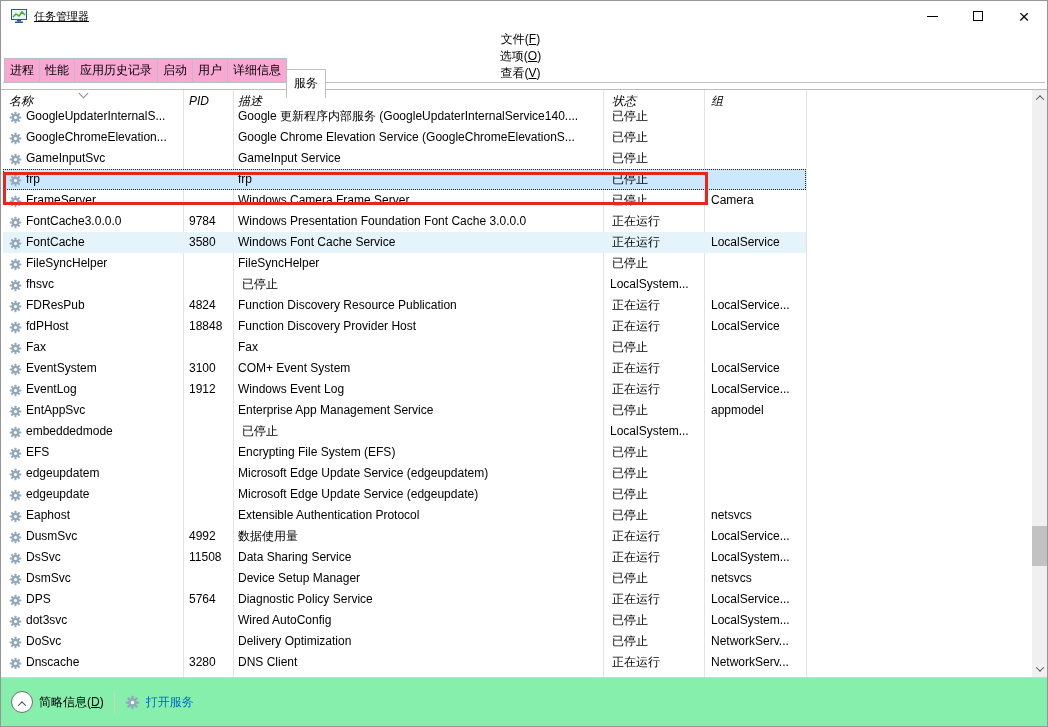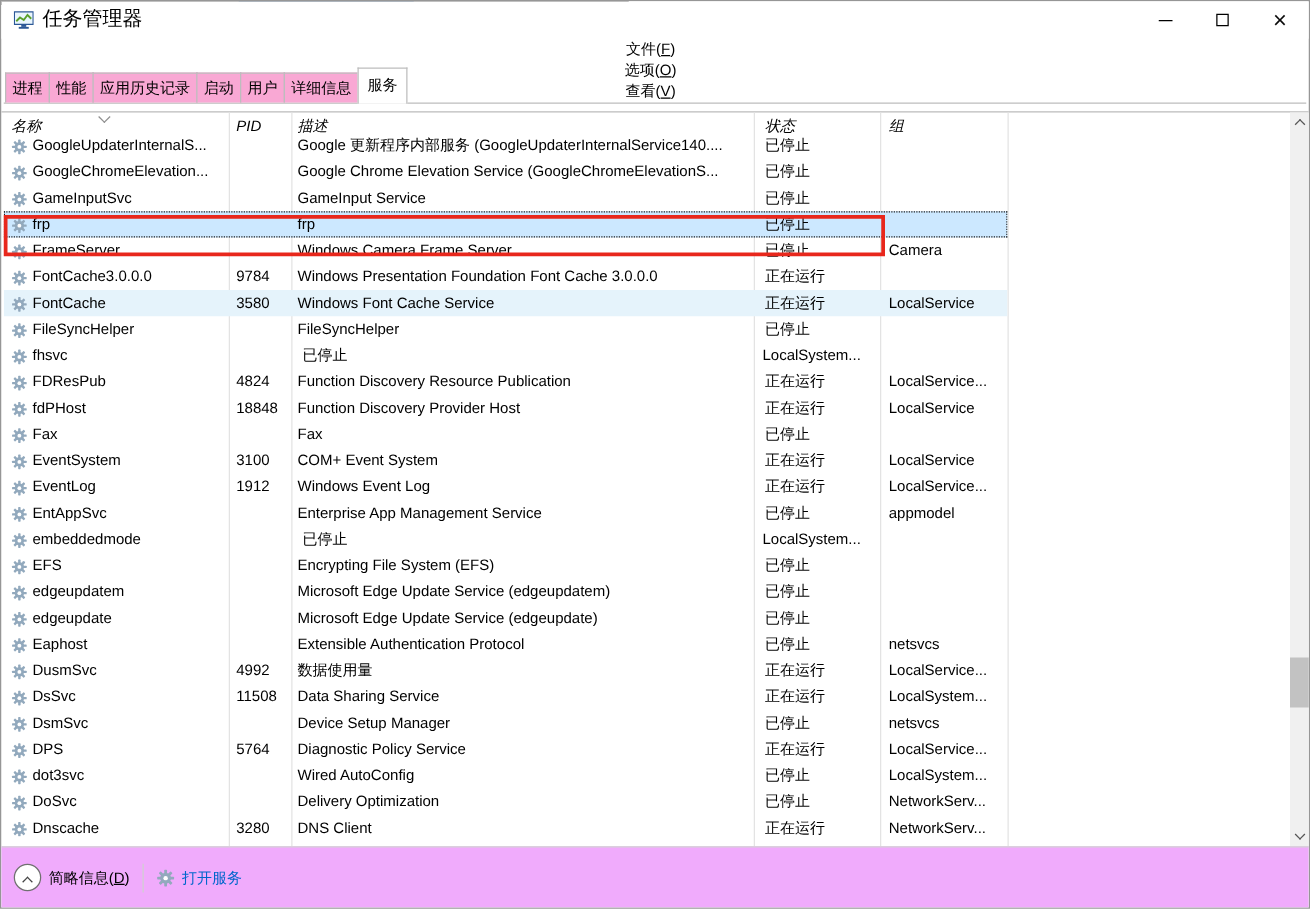--- a/index.html
+++ b/index.html
@@ -7,37 +7,37 @@
   body{background:#888;font-family:"Liberation Sans","DejaVu Sans",sans-serif;font-size:12px;color:#000;}
   .window{position:relative;width:1048px;height:727px;background:#fff;border:1px solid #969696;overflow:hidden;}
 
   
   .artifact{position:absolute;left:0;top:0;width:502px;height:3px;background:#141414;}
   .artifact .blue{position:absolute;left:190px;top:0;width:140px;height:3px;background:#24415f;}
 
   
   .titlebar{position:absolute;left:0;top:0;right:0;height:30px;background:#fff;}
   .app-icon{position:absolute;left:10px;top:7px;width:16px;height:16px;}
-  .title{position:absolute;left:33px;top:0;line-height:30px;font-size:16px;}
+  .title{position:absolute;left:33px;top:0;line-height:30px;font-size:11px;text-decoration:underline;}
   .win-controls{position:absolute;right:0;top:0;display:flex;height:30px;}
   .win-btn{width:46px;height:30px;display:flex;align-items:center;justify-content:center;cursor:default;}
   .min-glyph{display:block;width:11px;height:1px;background:#000;}
   .max-glyph{display:block;width:10px;height:10px;border:1px solid #000;background:#fff;}
   .close-glyph{font-size:19px;font-weight:300;line-height:1;color:#0a0a0a;}
 
   
   .menubar{position:absolute;left:0;top:30px;right:0;height:23px;display:flex;align-items:center;padding-left:9px;flex-direction:column;}
   .menu-item{margin-right:16px;cursor:default;}
   .u{text-decoration:underline;}
 
   
   .tab-baseline{position:absolute;left:2px;right:2px;top:81px;height:1px;background:#bdbdbd;z-index:1;}
   .tabstrip{position:absolute;left:3px;top:53px;right:3px;height:30px;display:flex;align-items:flex-start;z-index:2;}
   .tab{margin-top:4px;height:24px;line-height:22px;padding:0 5px;border:1px solid #bdbdbd;border-bottom:none;background:#f9a8d4;margin-right:-1px;white-space:nowrap;}
-  .tab.active{margin-top:0;height:29px;line-height:27px;padding:0 7px;background:#fff;z-index:3;position:relative;}
+  .tab.active{margin-top:15px;height:29px;line-height:27px;padding:0 7px;background:#fff;z-index:3;position:relative;}
 
   
   .table-topline{position:absolute;left:0;right:0;top:88px;height:1px;background:#bcbcbc;}
   .vline{position:absolute;top:89px;height:587px;width:1px;background:#e3e3e3;}
   .sortchev{position:absolute;left:79px;top:89px;width:7px;height:7px;border-right:1px solid #8f8f8f;border-bottom:1px solid #8f8f8f;transform:rotate(45deg);z-index:2;background:transparent;}
   .header{position:absolute;left:2px;top:89px;width:803px;height:23px;display:grid;grid-template-columns:180px 50px 370px 101px 102px;}
   .hcell{line-height:23px;white-space:nowrap;overflow:hidden;cursor:default;font-style:italic;}
   .h-name{padding-left:6px;} .h-pid{padding-left:6px;} .h-desc{padding-left:5px;} .h-status{padding-left:9px;} .h-group{padding-left:7px;}
 
   
@@ -56,21 +56,21 @@
   
   .scrollbar{position:absolute;left:1031px;top:89px;width:16px;height:587px;background:#f0f0f0;}
   .sb-btn{position:absolute;left:0;width:16px;height:16px;display:flex;align-items:center;justify-content:center;}
   .sb-up{top:0;} .sb-down{bottom:0;}
   .chev{display:block;width:6px;height:6px;border-right:1.4px solid #555;border-bottom:1.4px solid #555;}
   .chev.up{transform:rotate(-135deg) translate(-1px,-1px);}
   .chev.down{transform:rotate(45deg) translate(-1px,-1px);}
   .sb-thumb{position:absolute;left:0;top:436px;width:16px;height:40px;background:#c2c2c2;}
 
   
-  .footer{position:absolute;left:0;right:0;top:676px;bottom:0;background:#f0abfc;border-top:1px solid #d4d4d4;display:flex;align-items:center;padding-left:10px;}
+  .footer{position:absolute;left:0;right:0;top:676px;bottom:0;background:#86efac;border-top:1px solid #d4d4d4;display:flex;align-items:center;padding-left:10px;}
   .footer-toggle{display:flex;align-items:center;cursor:default;}
   .circle{width:22px;height:22px;border:1px solid #707070;border-radius:50%;display:flex;align-items:center;justify-content:center;background:#fff;}
   .circle .chev{width:6px;height:6px;border-color:#444;margin-top:3px;}
   .ft-label{margin-left:6px;}
   .footer-div{width:1px;height:23px;background:#cfcfcf;margin-left:10px;}
   .footer-open{display:flex;align-items:center;margin-left:10px;cursor:pointer;text-decoration:none;}
   .footer-open .gear{width:15px;height:15px;margin-right:6px;}
   .footer-link{color:var(--link);}
 </style>
 </head>

